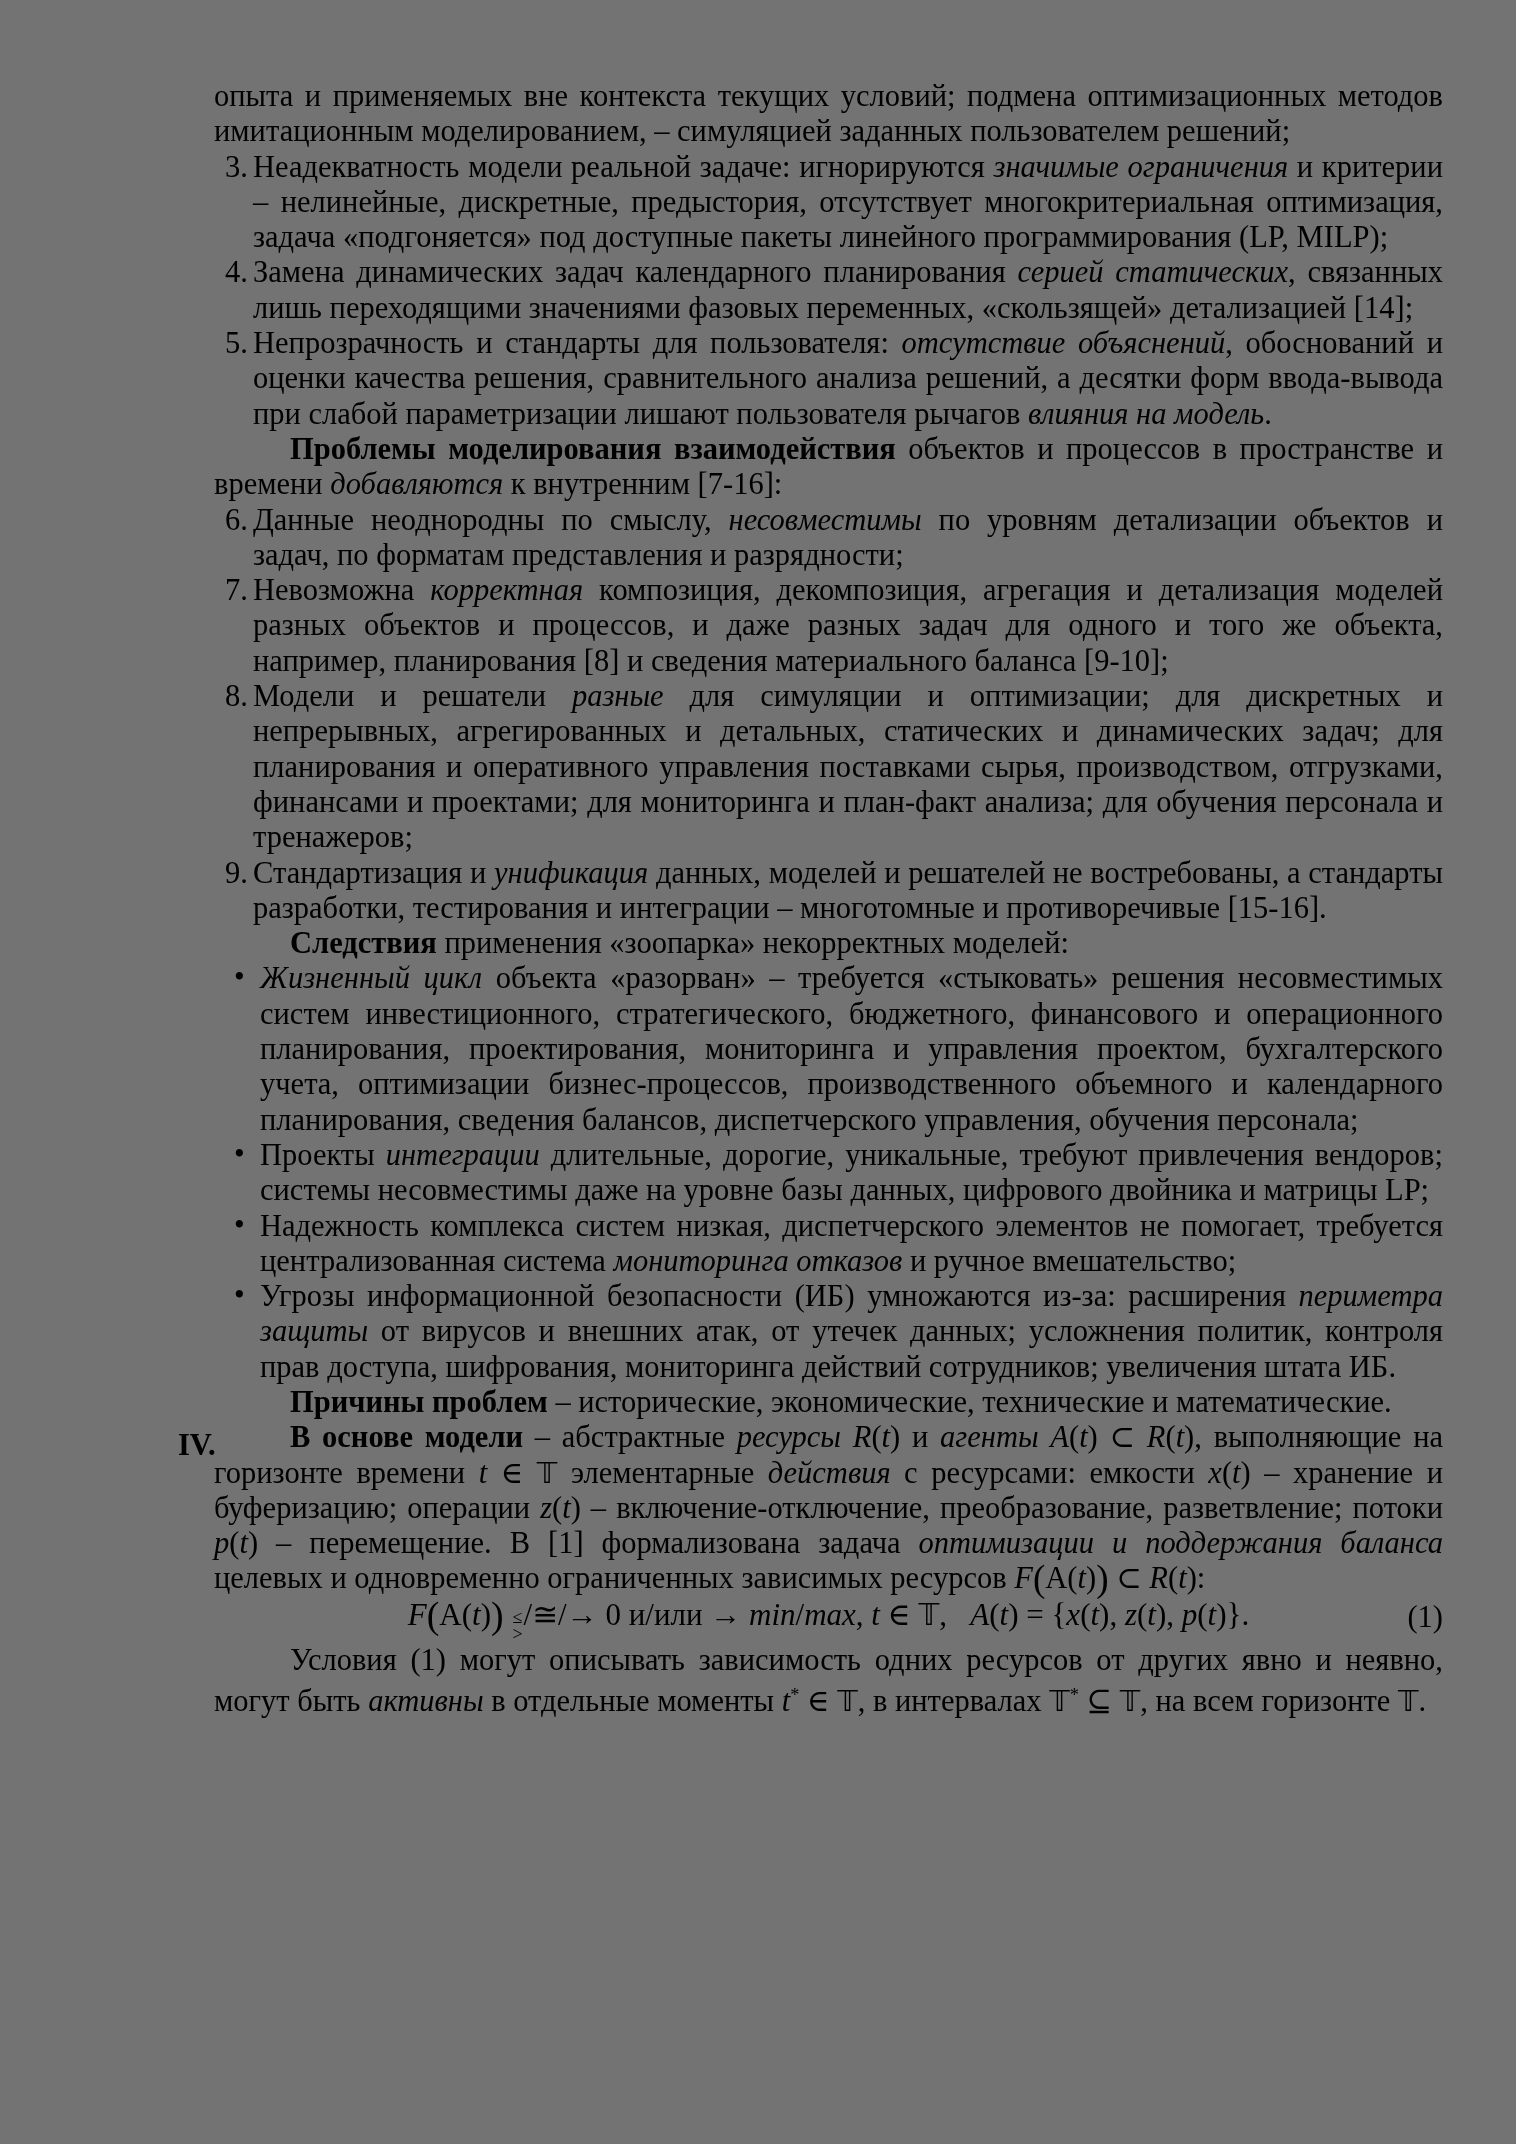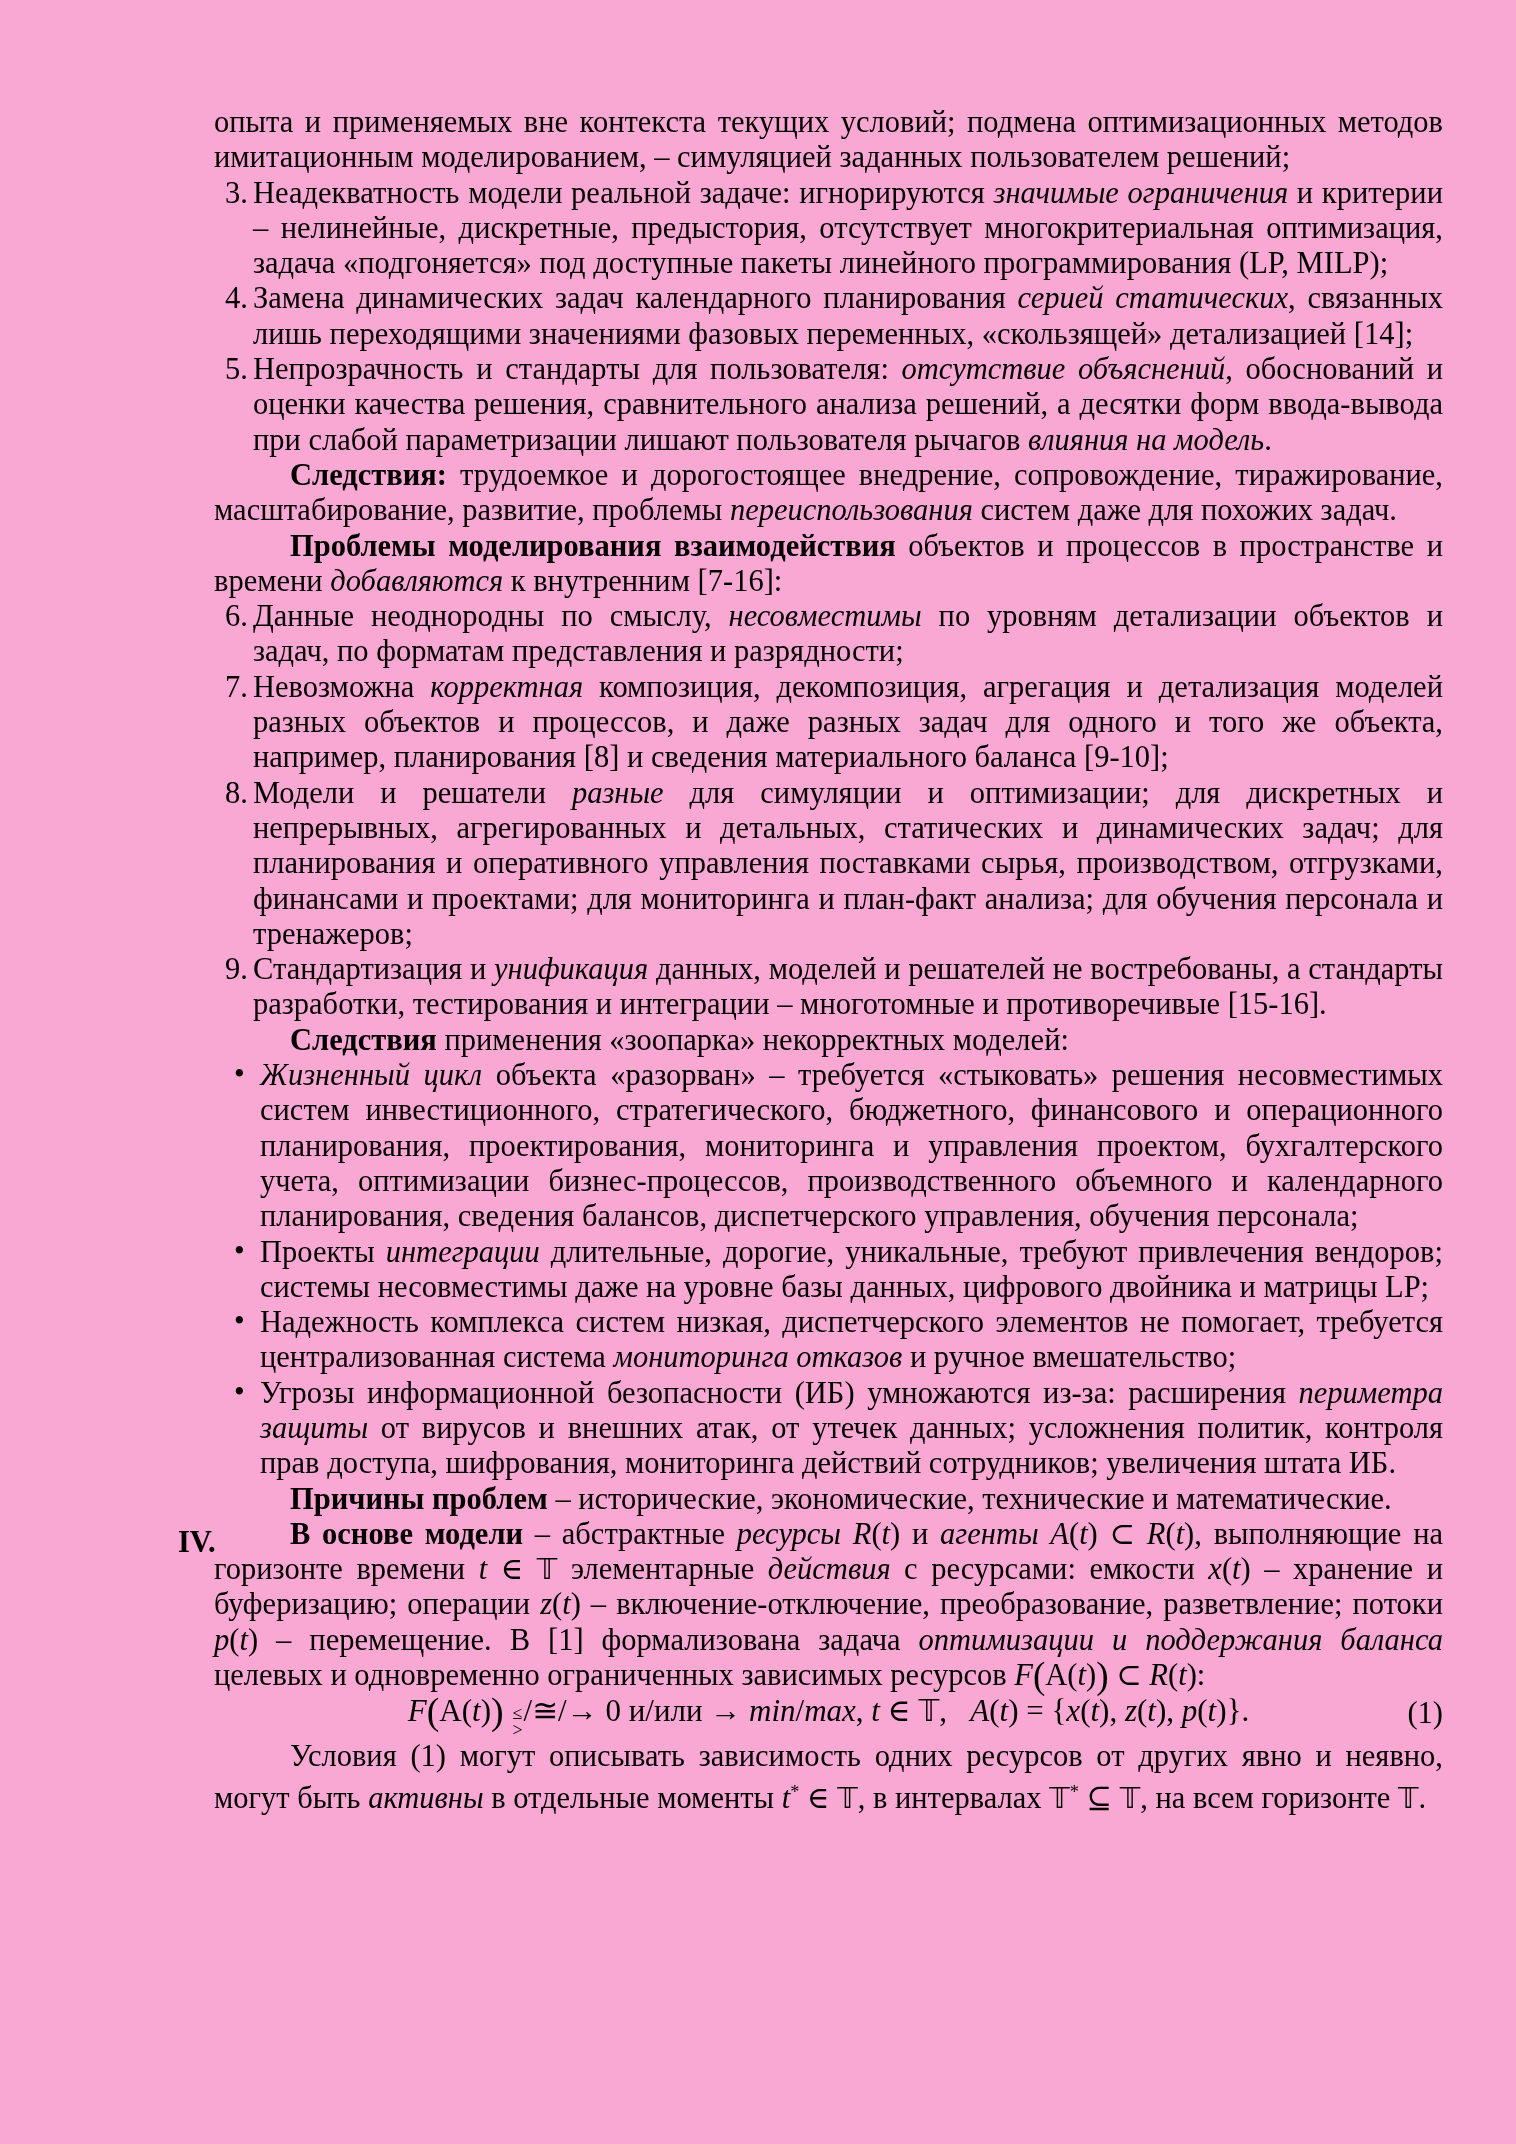--- a/index.html
+++ b/index.html
@@ -1,21 +1,21 @@
 <!DOCTYPE html>
 <html lang="ru"><head>
 <meta charset="utf-8">
 <style>
   html,body{margin:0;padding:0;background:#ffffff;}
   .page{
     position:relative;
     width:1516px;height:2144px;
     box-sizing:border-box;
-    background:#f9a8d4;
-    padding:105px 73px 0 214px;
+    background:#737373;
+    padding:79px 73px 0 214px;
     font-family:"Liberation Serif","DejaVu Serif",serif;
     font-size:30.5px;
     line-height:35.3px;
     color:#000;
     overflow:hidden;
   }
   .page div{margin:0;}
   .block{text-align:justify;}
   .cont{margin-left:39px;}
   .para{text-indent:76px;}
@@ -51,21 +51,20 @@
   .r-stk span{display:block;font-size:0.58em;line-height:0.95;}
 </style>
 </head>
 <body>
 
 <div class="page">
     <div class="block cont"><span>опыта и применяемых вне контекста текущих условий; подмена оптимизационных методов имитационным моделированием, – симуляцией заданных пользователем решений;</span></div>
     <div class="block num-item"><span class="marker">3.</span><span>Неадекватность модели реальной задаче: игнорируются </span><span class="r-i">значимые ограничения</span><span> и критерии – нелинейные, дискретные, предыстория, отсутствует многокритериальная оптимизация, задача «подгоняется» под доступные пакеты линейного программирования (LP, MILP);</span></div>
     <div class="block num-item"><span class="marker">4.</span><span>Замена динамических задач календарного планирования </span><span class="r-i">серией статических</span><span>, связанных лишь переходящими значениями фазовых переменных, «скользящей» детализацией [14];</span></div>
     <div class="block num-item"><span class="marker">5.</span><span>Непрозрачность и стандарты для пользователя: </span><span class="r-i">отсутствие объяснений</span><span>, обоснований и оценки качества решения, сравнительного анализа решений, а десятки форм ввода-вывода при слабой параметризации лишают пользователя рычагов </span><span class="r-i">влияния на модель</span><span>.</span></div>
-    <div class="block para"><span class="r-b">Следствия:</span><span> трудоемкое и дорогостоящее внедрение, сопровождение, тиражирование, масштабирование, развитие, проблемы </span><span class="r-i">переиспользования</span><span> систем даже для похожих задач.</span></div>
     <div class="block para"><span class="r-b">Проблемы моделирования взаимодействия</span><span> объектов и процессов в пространстве и времени </span><span class="r-i">добавляются</span><span> к внутренним [7-16]:</span></div>
     <div class="block num-item"><span class="marker">6.</span><span>Данные неоднородны по смыслу, </span><span class="r-i">несовместимы</span><span> по уровням детализации объектов и задач, по форматам представления и разрядности;</span></div>
     <div class="block num-item"><span class="marker">7.</span><span>Невозможна </span><span class="r-i">корректная</span><span> композиция, декомпозиция, агрегация и детализация моделей разных объектов и процессов, и даже разных задач для одного и того же объекта, например, планирования [8] и сведения материального баланса [9-10];</span></div>
     <div class="block num-item"><span class="marker">8.</span><span>Модели и решатели </span><span class="r-i">разные</span><span> для симуляции и оптимизации; для дискретных и непрерывных, агрегированных и детальных, статических и динамических задач; для планирования и оперативного управления поставками сырья, производством, отгрузками, финансами и проектами; для мониторинга и план-факт анализа; для обучения персонала и тренажеров;</span></div>
     <div class="block num-item"><span class="marker">9.</span><span>Стандартизация и </span><span class="r-i">унификация</span><span> данных, моделей и решателей не востребованы, а стандарты разработки, тестирования и интеграции – многотомные и противоречивые [15-16].</span></div>
     <div class="block para"><span class="r-b">Следствия</span><span> применения «зоопарка» некорректных моделей:</span></div>
     <div class="block bullet-item"><span class="marker">•</span><span class="r-i">Жизненный цикл</span><span> объекта «разорван» – требуется «стыковать» решения несовместимых систем инвестиционного, стратегического, бюджетного, финансового и операционного планирования, проектирования, мониторинга и управления проектом, бухгалтерского учета, оптимизации бизнес-процессов, производственного объемного и календарного планирования, сведения балансов, диспетчерского управления, обучения персонала;</span></div>
     <div class="block bullet-item"><span class="marker">•</span><span>Проекты </span><span class="r-i">интеграции</span><span> длительные, дорогие, уникальные, требуют привлечения вендоров; системы несовместимы даже на уровне базы данных, цифрового двойника и матрицы LP;</span></div>
     <div class="block bullet-item"><span class="marker">•</span><span>Надежность комплекса систем низкая, диспетчерского элементов не помогает, требуется централизованная система </span><span class="r-i">мониторинга отказов</span><span> и ручное вмешательство;</span></div>
     <div class="block bullet-item"><span class="marker">•</span><span>Угрозы информационной безопасности (ИБ) умножаются из-за: расширения </span><span class="r-i">периметра защиты</span><span> от вирусов и внешних атак, от утечек данных; усложнения политик, контроля прав доступа, шифрования, мониторинга действий сотрудников; увеличения штата ИБ.</span></div>

